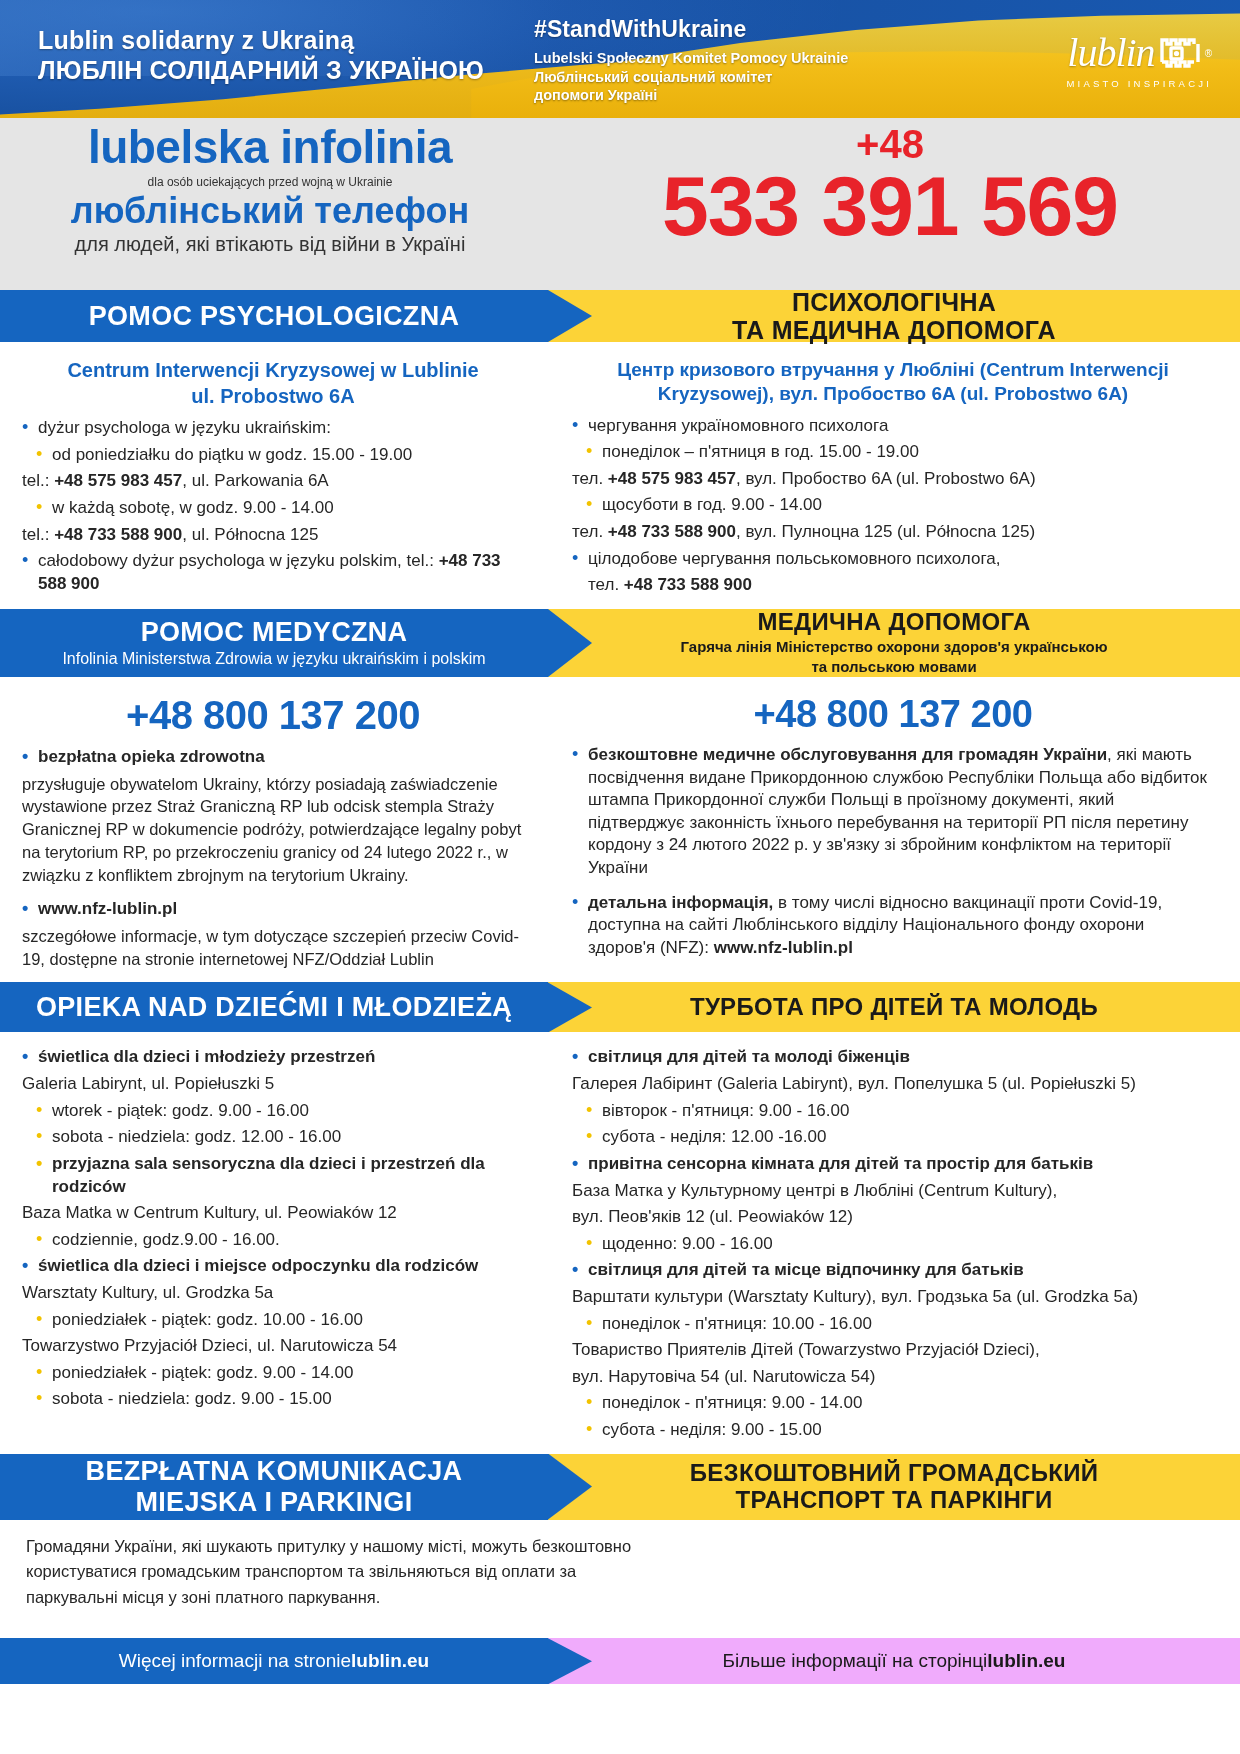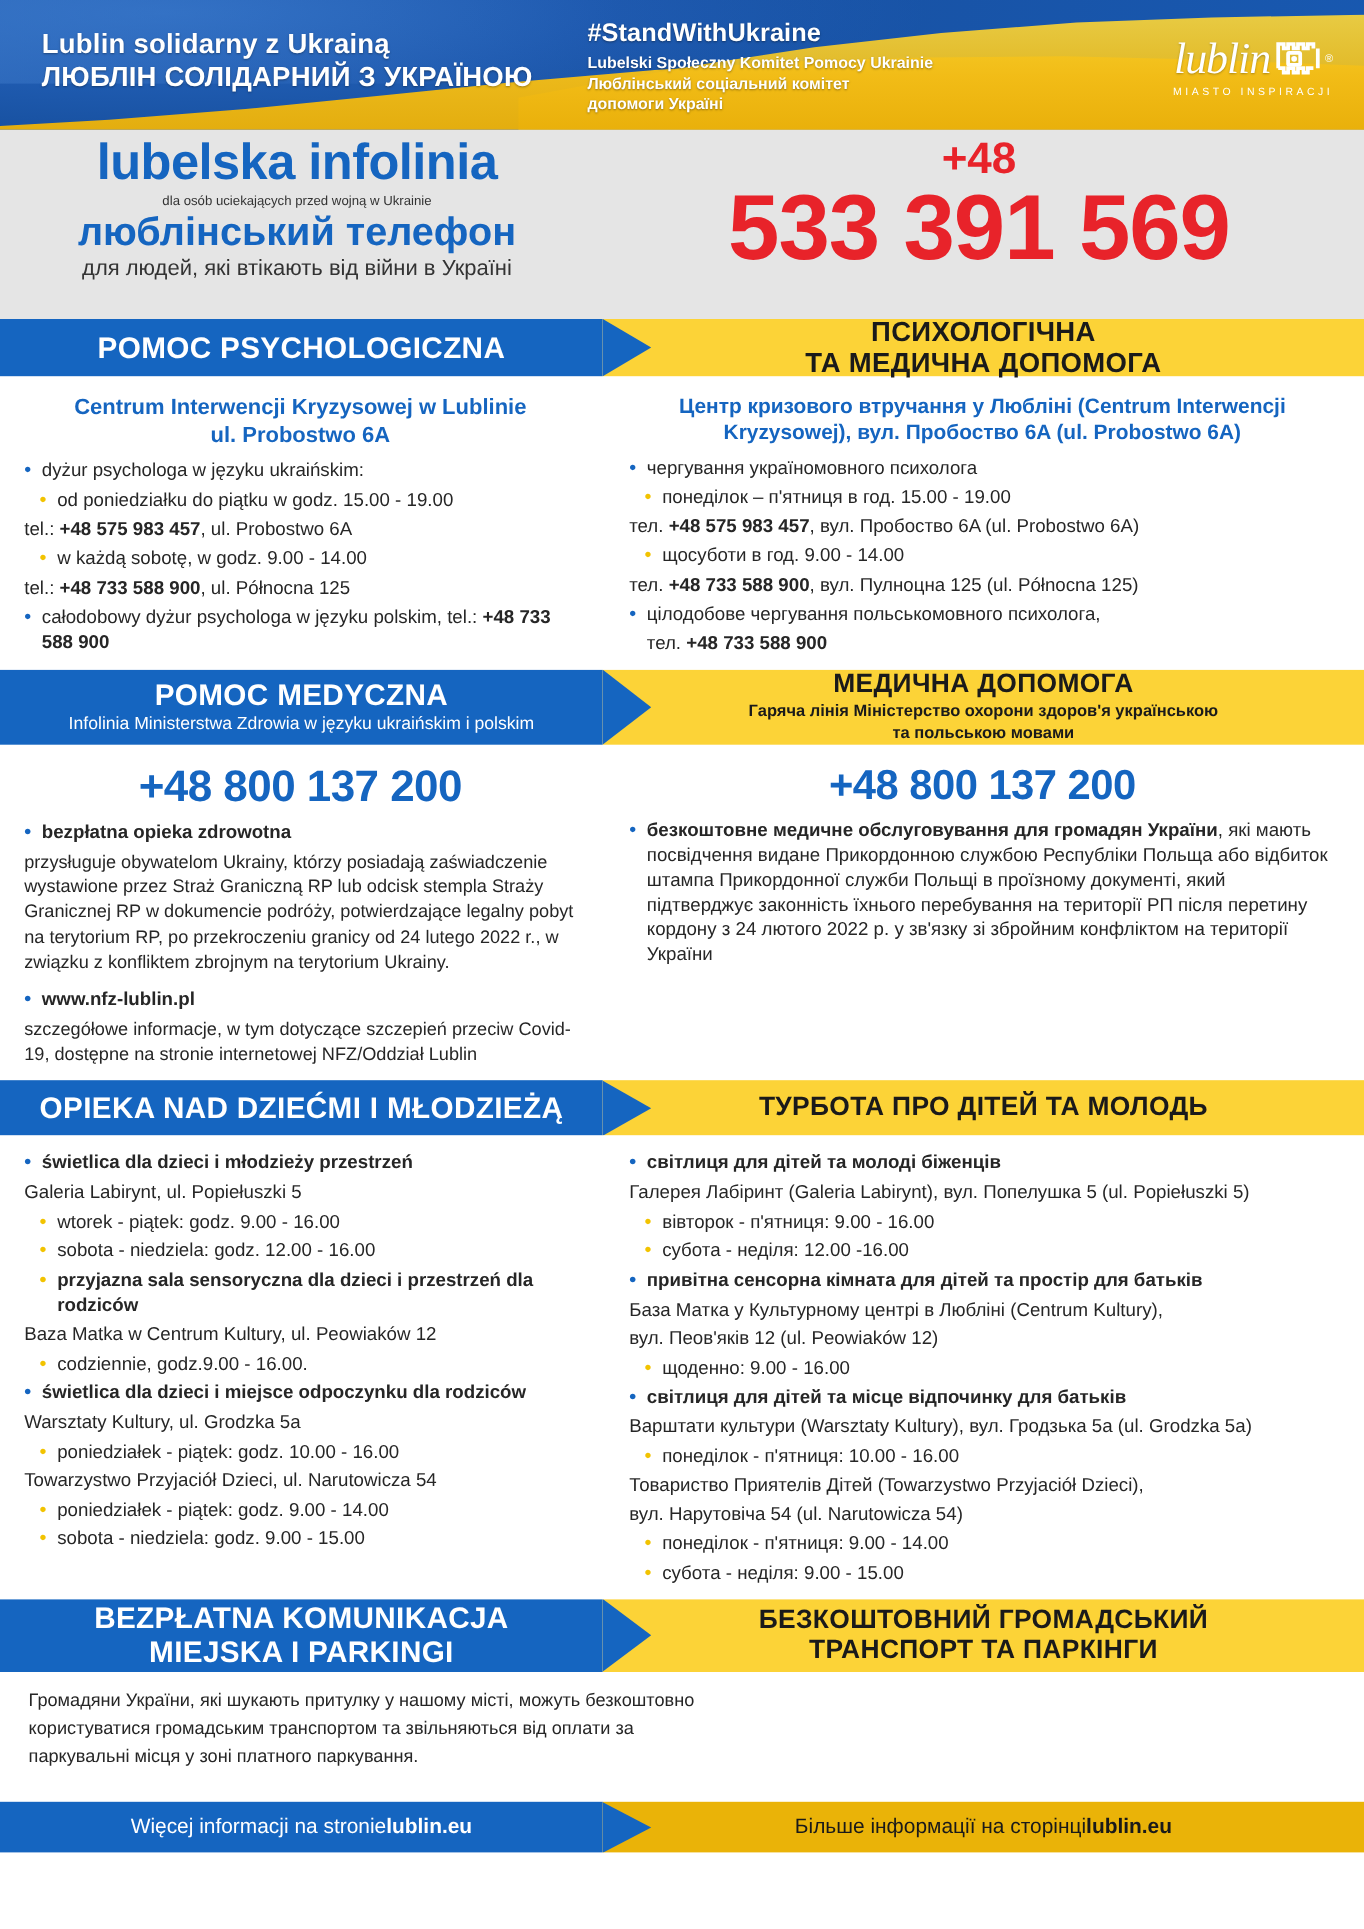--- a/index.html
+++ b/index.html
@@ -106,21 +106,21 @@
 
   
   .trans-cols{display:flex;width:100%;background:#fff;}
   .trans-l{width:548px;box-sizing:border-box;padding:14px 30px 12px 34px;font-size:16.5px;color:#262626;line-height:1.55;}
   .trans-r{width:692px;box-sizing:border-box;padding:14px 26px 28px 26px;font-size:16.5px;color:#262626;line-height:1.55;}
 
   
   .footer{display:flex;width:100%;height:46px;}
   .f-l{width:548px;background:#1565c0;color:#fff;display:flex;align-items:center;justify-content:center;
     font-size:19px;position:relative;}
-  .f-r{width:692px;background:#eab308;color:#1a1a1a;display:flex;align-items:center;justify-content:center;
+  .f-r{width:692px;background:#f0abfc;color:#1a1a1a;display:flex;align-items:center;justify-content:center;
     font-size:19px;position:relative;}
   .f-r::before{content:"";position:absolute;left:0;top:0;bottom:0;width:44px;background:#1565c0;
     clip-path:polygon(0 0,0 100%,100% 50%);}
 </style>
 </head>
 <body>
 
 <div class="poster">
 
   <div class="flagband">
@@ -188,21 +188,21 @@
   <div class="cols">
     <div class="col-l">
       <div class="center-head">
         <div>Centrum Interwencji Kryzysowej w Lublinie</div>
         <div>ul. Probostwo 6A</div>
       </div>
       <ul class="lst">
         <li>dyżur psychologa w języku ukraińskim:</li>
         <li class="sub">od poniedziałku do piątku w godz. 15.00 - 19.00</li>
         <li class="plain">
-          <span>tel.: </span><span class="b">+48 575 983 457</span><span>, ul. Probostwo 6A</span>
+          <span>tel.: </span><span class="b">+48 575 983 457</span><span>, ul. Parkowania 6A</span>
         </li>
         <li class="sub">w każdą sobotę, w godz. 9.00 - 14.00</li>
         <li class="plain">
           <span>tel.: </span><span class="b">+48 733 588 900</span><span>, ul. Północna 125</span>
         </li>
         <li>
           <span>całodobowy dyżur psychologa w języku polskim,  tel.: </span><span class="b">+48 733 588 900</span>
         </li>
       </ul>
     </div>
@@ -258,20 +258,23 @@
         </li>
       </ul>
     </div>
 
     <div class="col-r">
       <div class="bignum r">+48 800 137 200</div>
       <ul class="lst">
         <li>
           <span class="b">безкоштовне медичне обслуговування для громадян</span>
           <span class="b">України</span><span>, які мають посвідчення видане Прикордонною службою Республіки Польща або відбиток штампа Прикордонної служби Польщі в проїзному документі, який підтверджує законність їхнього перебування на території РП після перетину кордону з 24 лютого 2022 р. у зв'язку зі збройним конфліктом на території України</span>
+        </li>
+        <li style="margin-top:12px">
+          <span class="b">детальна інформація,</span><span> в тому числі відносно вакцинації проти Covid-19, доступна на сайті Люблінського відділу Національного фонду охорони здоров'я (NFZ): </span><span class="b">www.nfz-lublin.pl</span>
         </li>
       </ul>
     </div>
   </div>
 
   <div class="bar">
     <div class="bl" style="height:50px">
       <div class="bar-title">OPIEKA NAD DZIEĆMI I MŁODZIEŻĄ</div>
     </div>
     <div class="br" style="height:50px">

